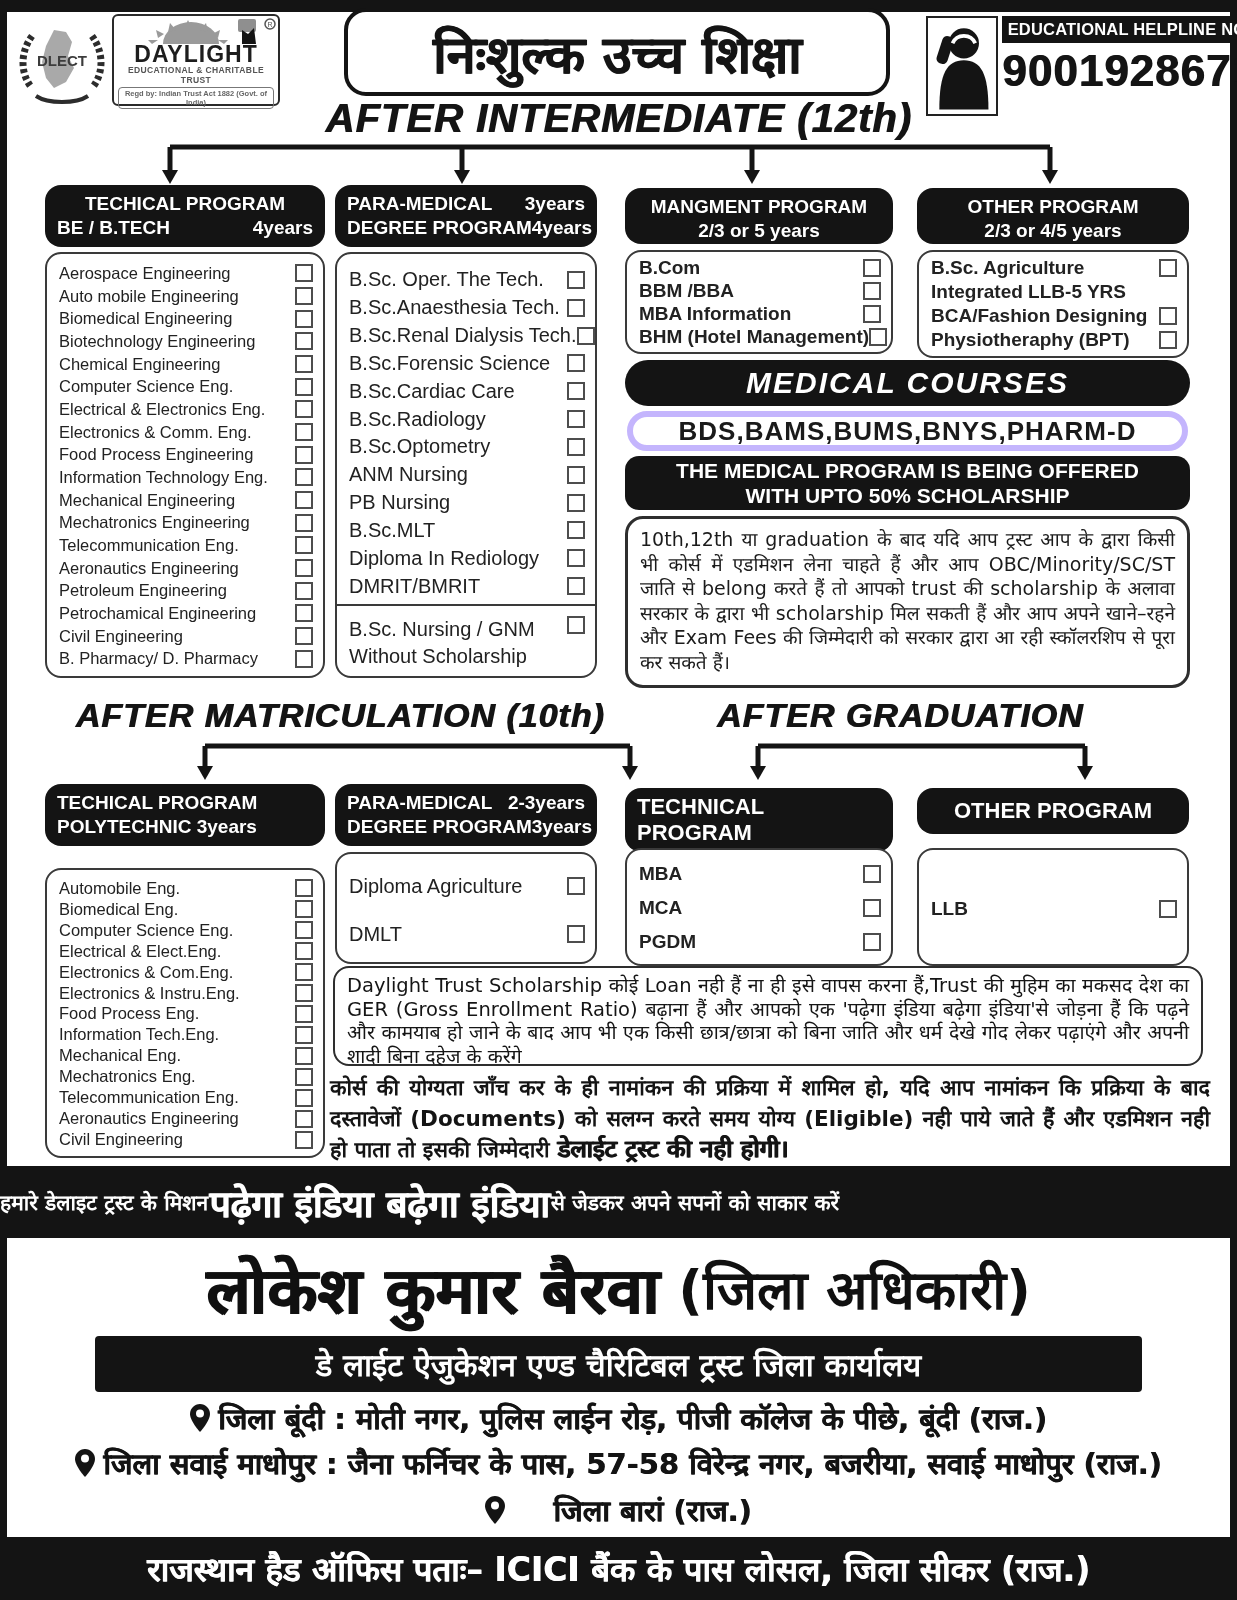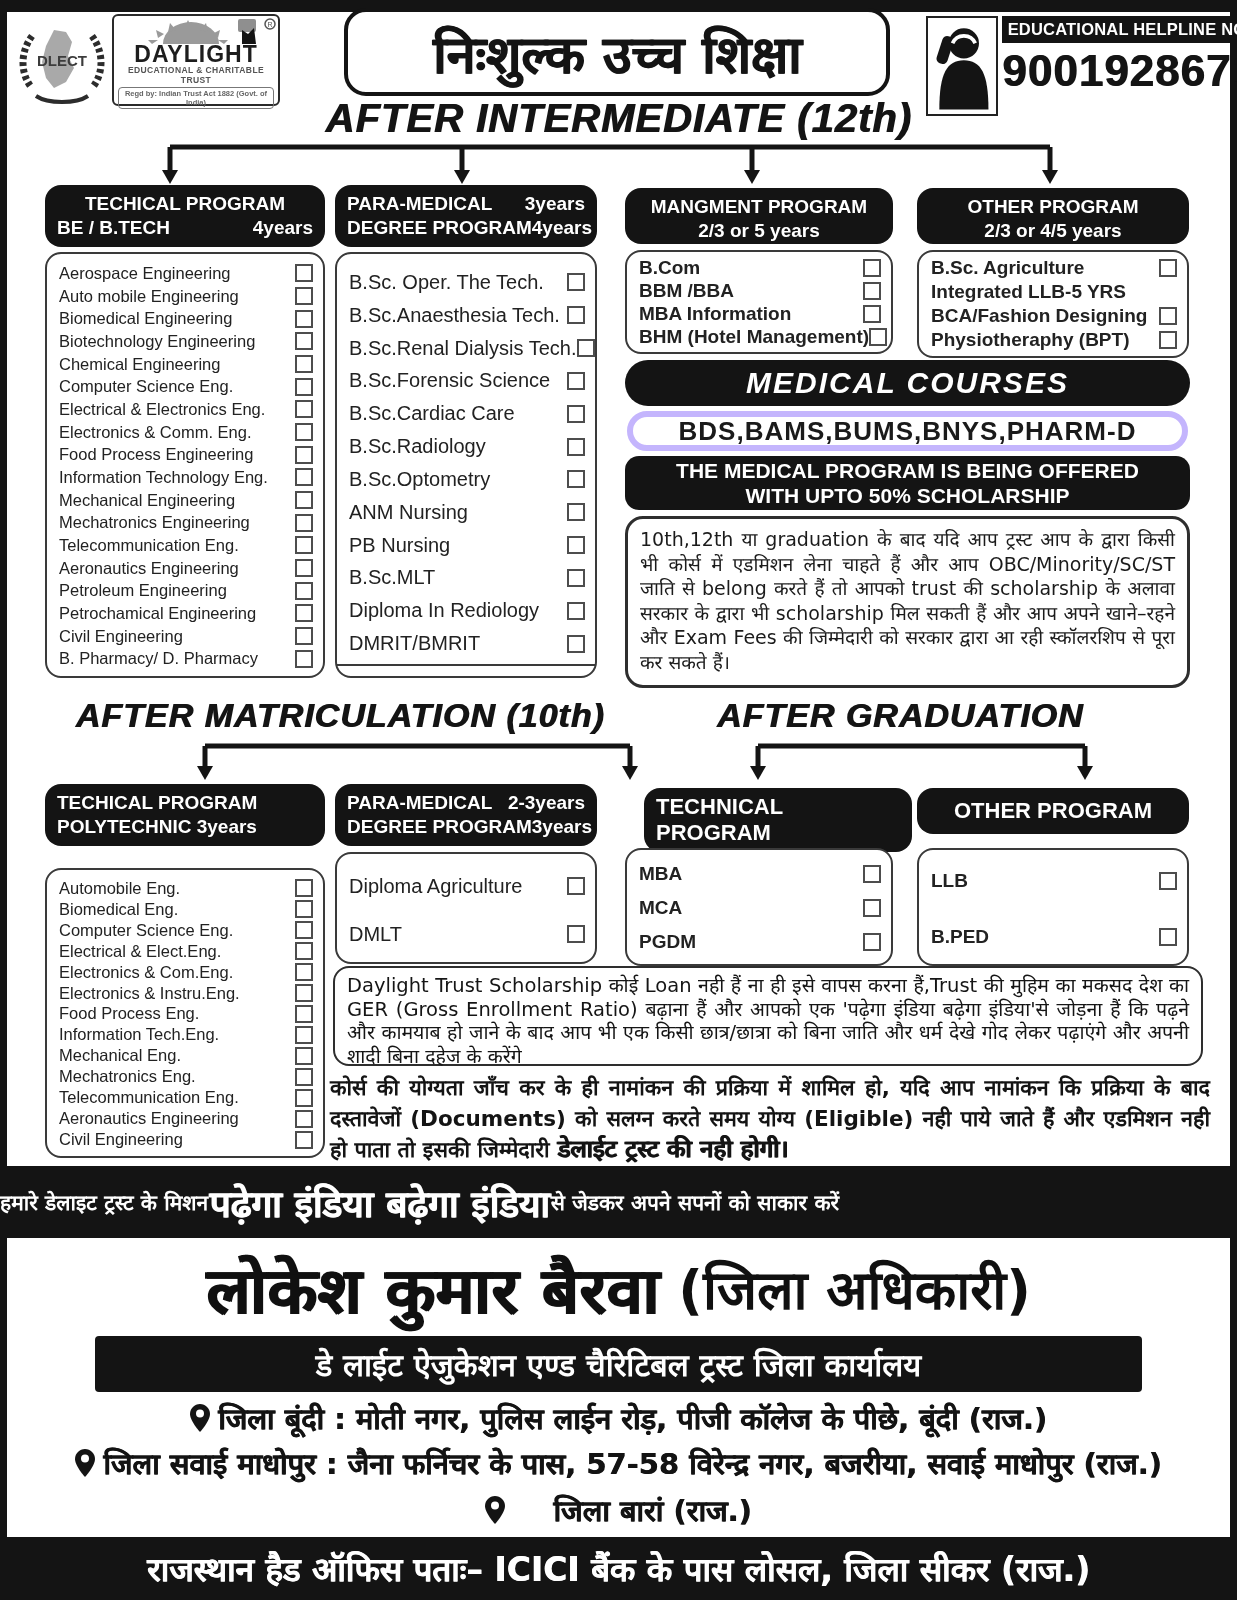--- a/index.html
+++ b/index.html
@@ -309,20 +309,27 @@
         <div class="prog-row">
           <span class="prog-label">Diploma In Rediology</span>
           <span class="checkbox"></span>
         </div>
         <div class="prog-row">
           <span class="prog-label">DMRIT/BMRIT</span>
           <span class="checkbox"></span>
         </div>
       </div>
     <div class="sep"></div>
+    <div class="nursing-row">
+      <div class="nursing-lines">
+        <div>B.Sc. Nursing / GNM</div>
+        <div>Without Scholarship</div>
+      </div>
+      <span class="checkbox"></span>
+    </div>
   </div>
 
   <div class="pill-header" style="left:625px;top:188px;width:268px;height:56px">
     <div class="ph-line ph-center">
         <span>MANGMENT PROGRAM</span>
       </div>
     <div class="ph-line ph-center">
         <span>2/3 or 5 years</span>
       </div>
   </div>
@@ -474,21 +481,21 @@
       <div class="prog-row">
         <span class="prog-label">Diploma Agriculture</span>
         <span class="checkbox"></span>
       </div>
       <div class="prog-row">
         <span class="prog-label">DMLT</span>
         <span class="checkbox"></span>
       </div>
     </div>
 
-  <div class="pill-header" style="left:644px;top:788px;width:268px;height:64px;display:flex;align-items:center;justify-content:center">
+  <div class="pill-header" style="left:625px;top:788px;width:268px;height:64px;display:flex;align-items:center;justify-content:center">
     <span style="font-size:22px">TECHNICAL PROGRAM</span>
   </div>
   <div class="list-box fs-b" style="left:625px;top:848px;width:268px;height:118px;justify-content:flex-start;gap:2px;padding-top:8px">
       <div class="prog-row">
         <span class="prog-label">MBA</span>
         <span class="checkbox"></span>
       </div>
       <div class="prog-row">
         <span class="prog-label">MCA</span>
         <span class="checkbox"></span>
@@ -498,24 +505,20 @@
         <span class="checkbox"></span>
       </div>
     </div>
 
   <div class="pill-header" style="left:917px;top:788px;width:272px;height:46px;display:flex;align-items:center;justify-content:center">
     <span style="font-size:22px">OTHER PROGRAM</span>
   </div>
   <div class="list-box fs-b" style="left:917px;top:848px;width:272px;height:118px;justify-content:flex-start;gap:14px;padding-top:10px">
       <div class="prog-row">
         <span class="prog-label">LLB</span>
-        <span class="checkbox"></span>
-      </div>
-      <div class="prog-row">
-        <span class="prog-label">B.PED</span>
         <span class="checkbox"></span>
       </div>
     </div>
 
   <div class="note-box hi">Daylight Trust Scholarship कोई Loan नही हैं ना ही इसे वापस करना हैं,Trust की मुहिम का मकसद देश का GER (Gross Enrollment Ratio) बढ़ाना हैं और आपको एक 'पढ़ेगा इंडिया बढ़ेगा इंडिया'से जोड़ना हैं कि पढ़ने और कामयाब हो जाने के बाद आप भी एक किसी छात्र/छात्रा को बिना जाति और धर्म देखे गोद लेकर पढ़ाएंगे और अपनी शादी बिना दहेज के करेंगे</div>
   <div class="elig-note hi">
     <span>कोर्स की योग्यता जाँच कर के ही नामांकन की प्रक्रिया में शामिल हो, यदि आप नामांकन कि प्रक्रिया के बाद दस्तावेजों (Documents) को सलग्न करते समय योग्य (Eligible) नही पाये जाते हैं और एडमिशन नही हो पाता तो इसकी जिम्मेदारी </span><span class="elig-bold">डेलाईट ट्रस्ट की नही होगी।</span>
   </div>
 
   <div class="mission hi">

